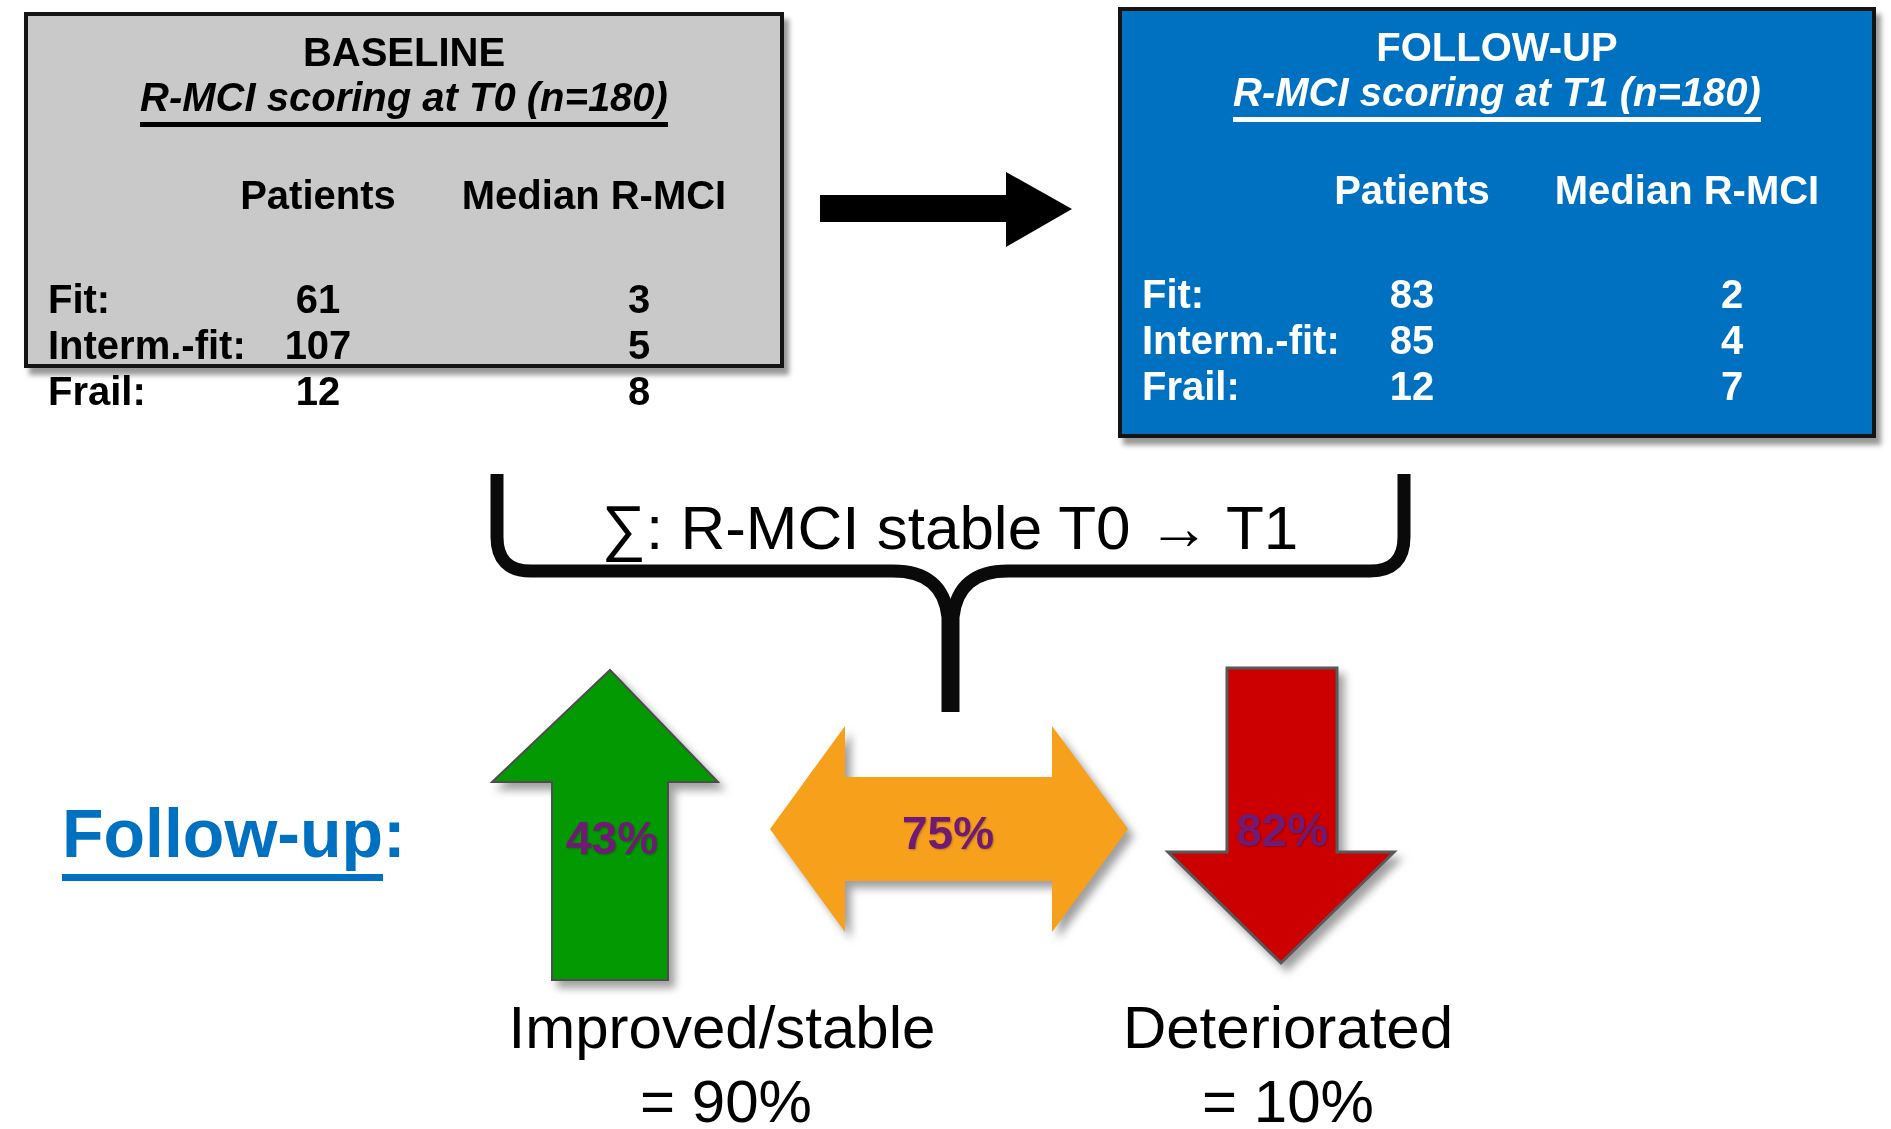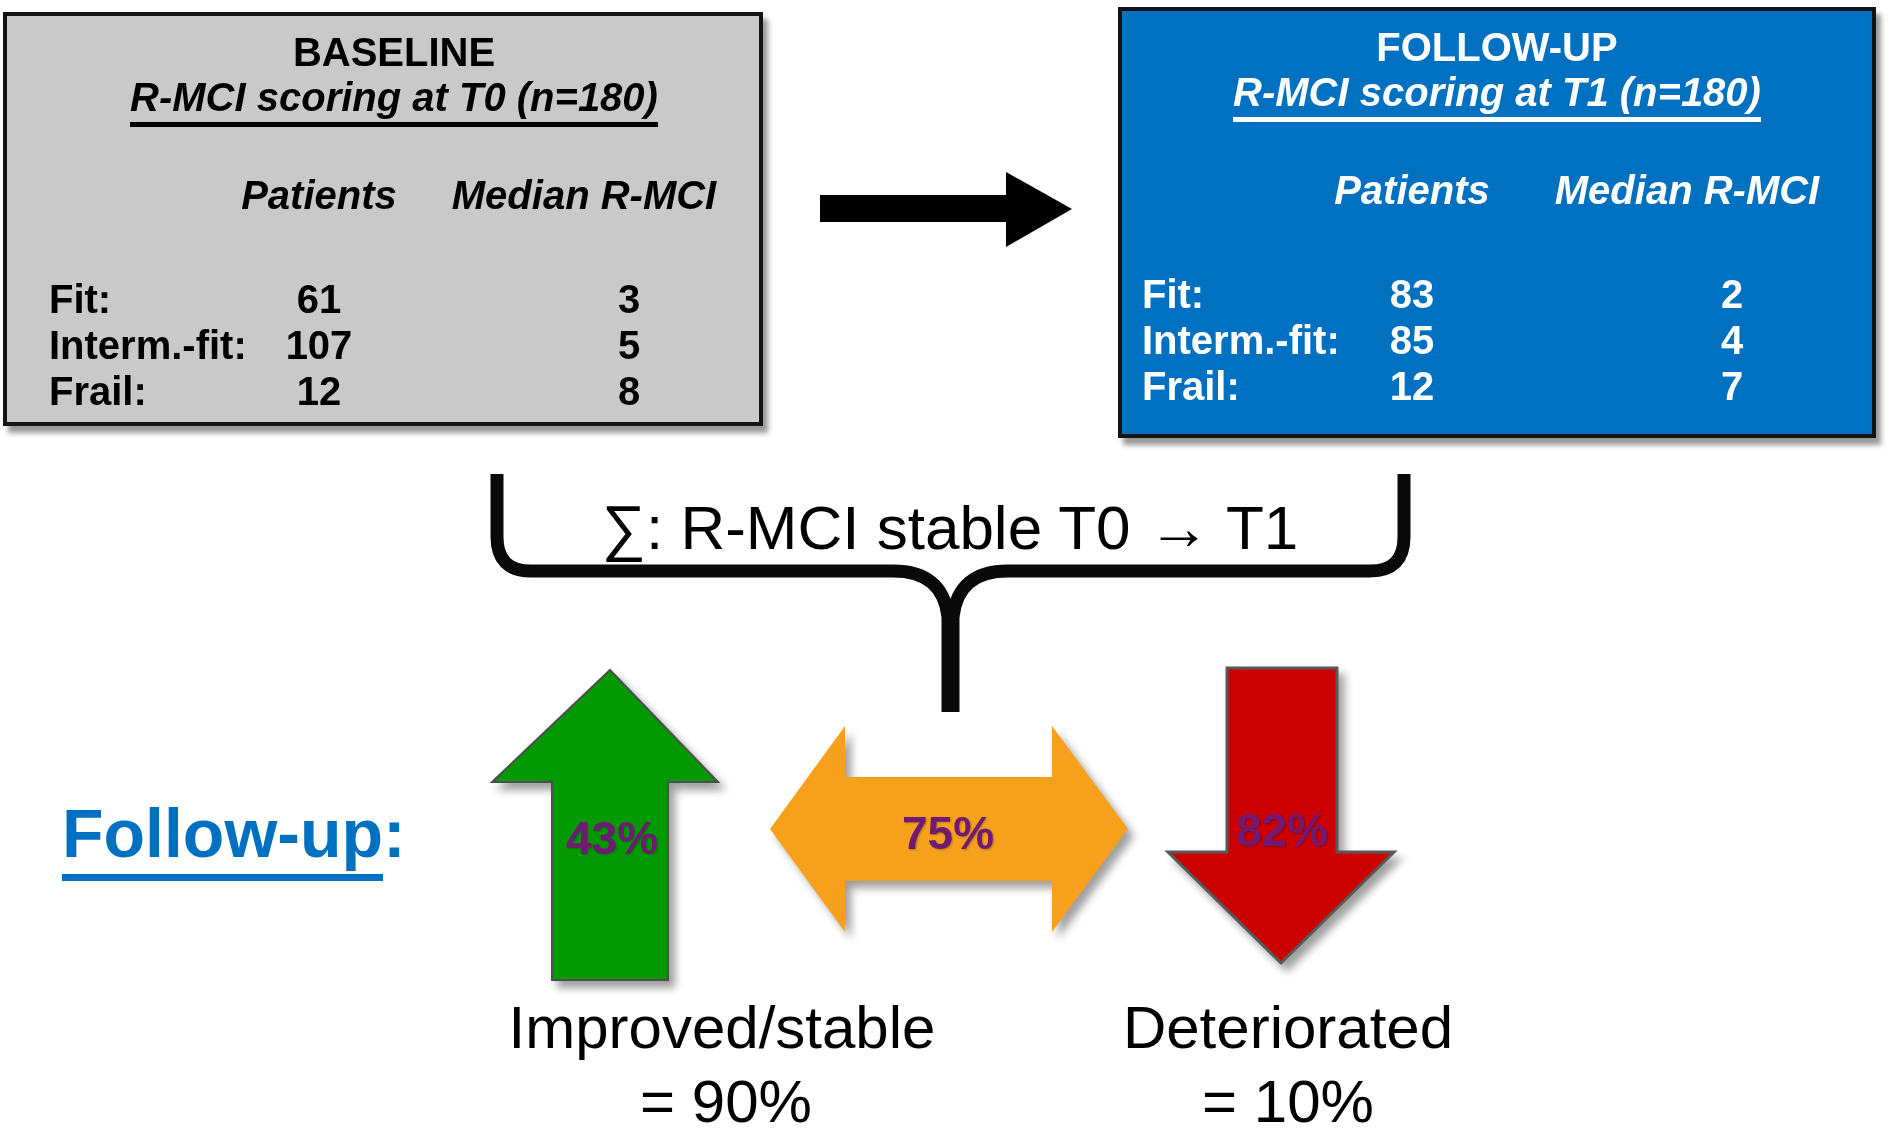--- a/index.html
+++ b/index.html
@@ -6,30 +6,30 @@
   .stage{
     position:relative;width:1891px;height:1129px;background:#ffffff;
     font-family:"Liberation Sans","DejaVu Sans",sans-serif;overflow:hidden;
   }
   
   .score-box{
     position:absolute;border:4px solid #141414;box-sizing:border-box;
     box-shadow:5px 7px 5px rgba(70,70,70,.55);
     display:flex;flex-direction:column;
   }
-  .box-baseline{left:3px;top:12px;width:760px;height:414px;color:#000;padding-left:22px;}
+  .box-baseline{left:24px;top:12px;width:760px;height:356px;color:#000;}
   .box-followup{left:1118px;top:7px;width:758px;height:431px;color:#fff;}
   .box-title1{margin-top:14px;text-align:center;font-size:40px;font-weight:bold;line-height:44px;}
   .box-title2{text-align:center;font-size:40px;font-weight:bold;line-height:46px;}
   .box-title2 .uline{border-bottom:5px solid currentColor;padding-bottom:3px;font-style:italic;}
   .tbl-header,.tbl-row{
     display:grid;grid-template-columns:200px 180px 1fr;
     font-size:40px;font-weight:bold;line-height:46px;
   }
-  .tbl-header{margin-top:52px;font-style:italic;}
+  .tbl-header{margin-top:52px;}
   .tbl-rows{margin-top:58px;display:flex;flex-direction:column;}
   .cell-label{padding-left:20px;white-space:nowrap;}
   .cell-patients{text-align:center;}
   .cell-median{text-align:center;}
   .tbl-row .cell-median{padding-left:90px;}
   
   .overlay{position:absolute;left:0;top:0;width:1891px;height:1129px;}
   .shadowed{filter:drop-shadow(6px 7px 4px rgba(80,80,80,.55));}
   
   .sum-label{

